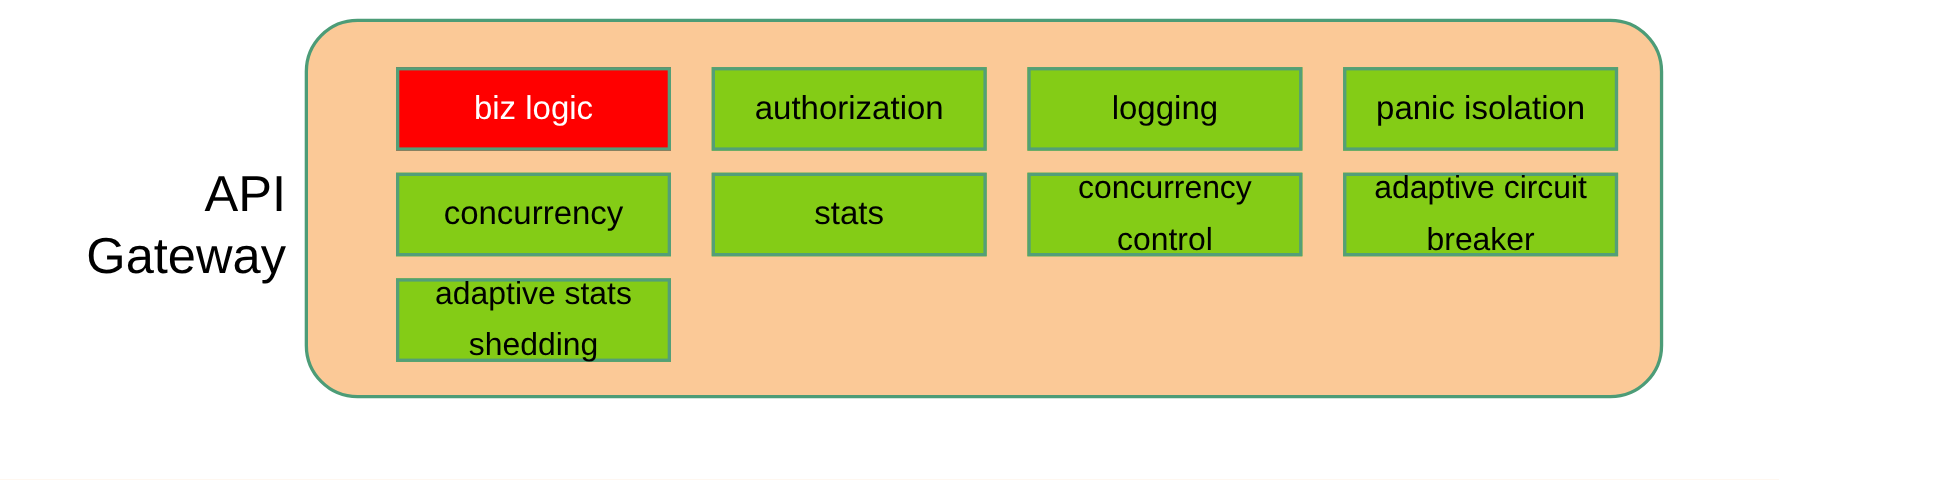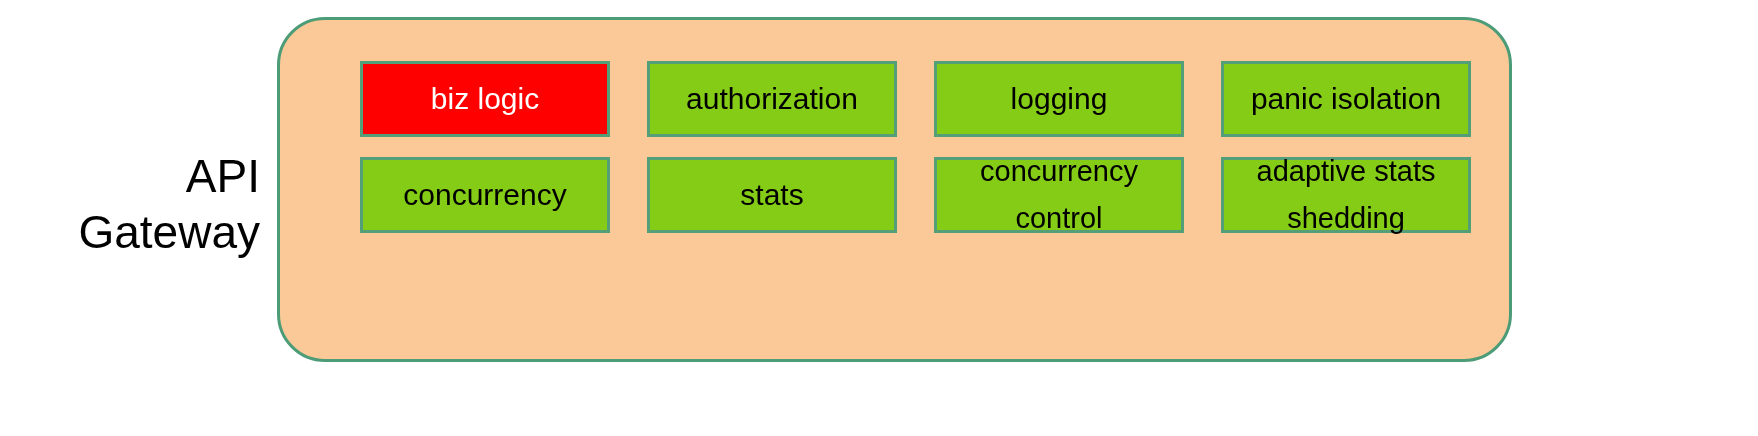--- a/index.html
+++ b/index.html
@@ -105,18 +105,20 @@
       <div class="cap-box highlight">biz logic</div>
       <div class="cap-box">authorization</div>
       <div class="cap-box">logging</div>
 
       <div class="cap-box">panic isolation</div>
       <div class="cap-box">concurrency</div>
       <div class="cap-box">stats</div>
       <div class="cap-box two-line">concurrency
 control</div>
 
+      <div class="cap-box two-line">adaptive circuit
+breaker</div>
       <div class="cap-box two-line">adaptive stats
 shedding</div>
 
     </div>
   </div>
 </div>
 
 </body></html>

